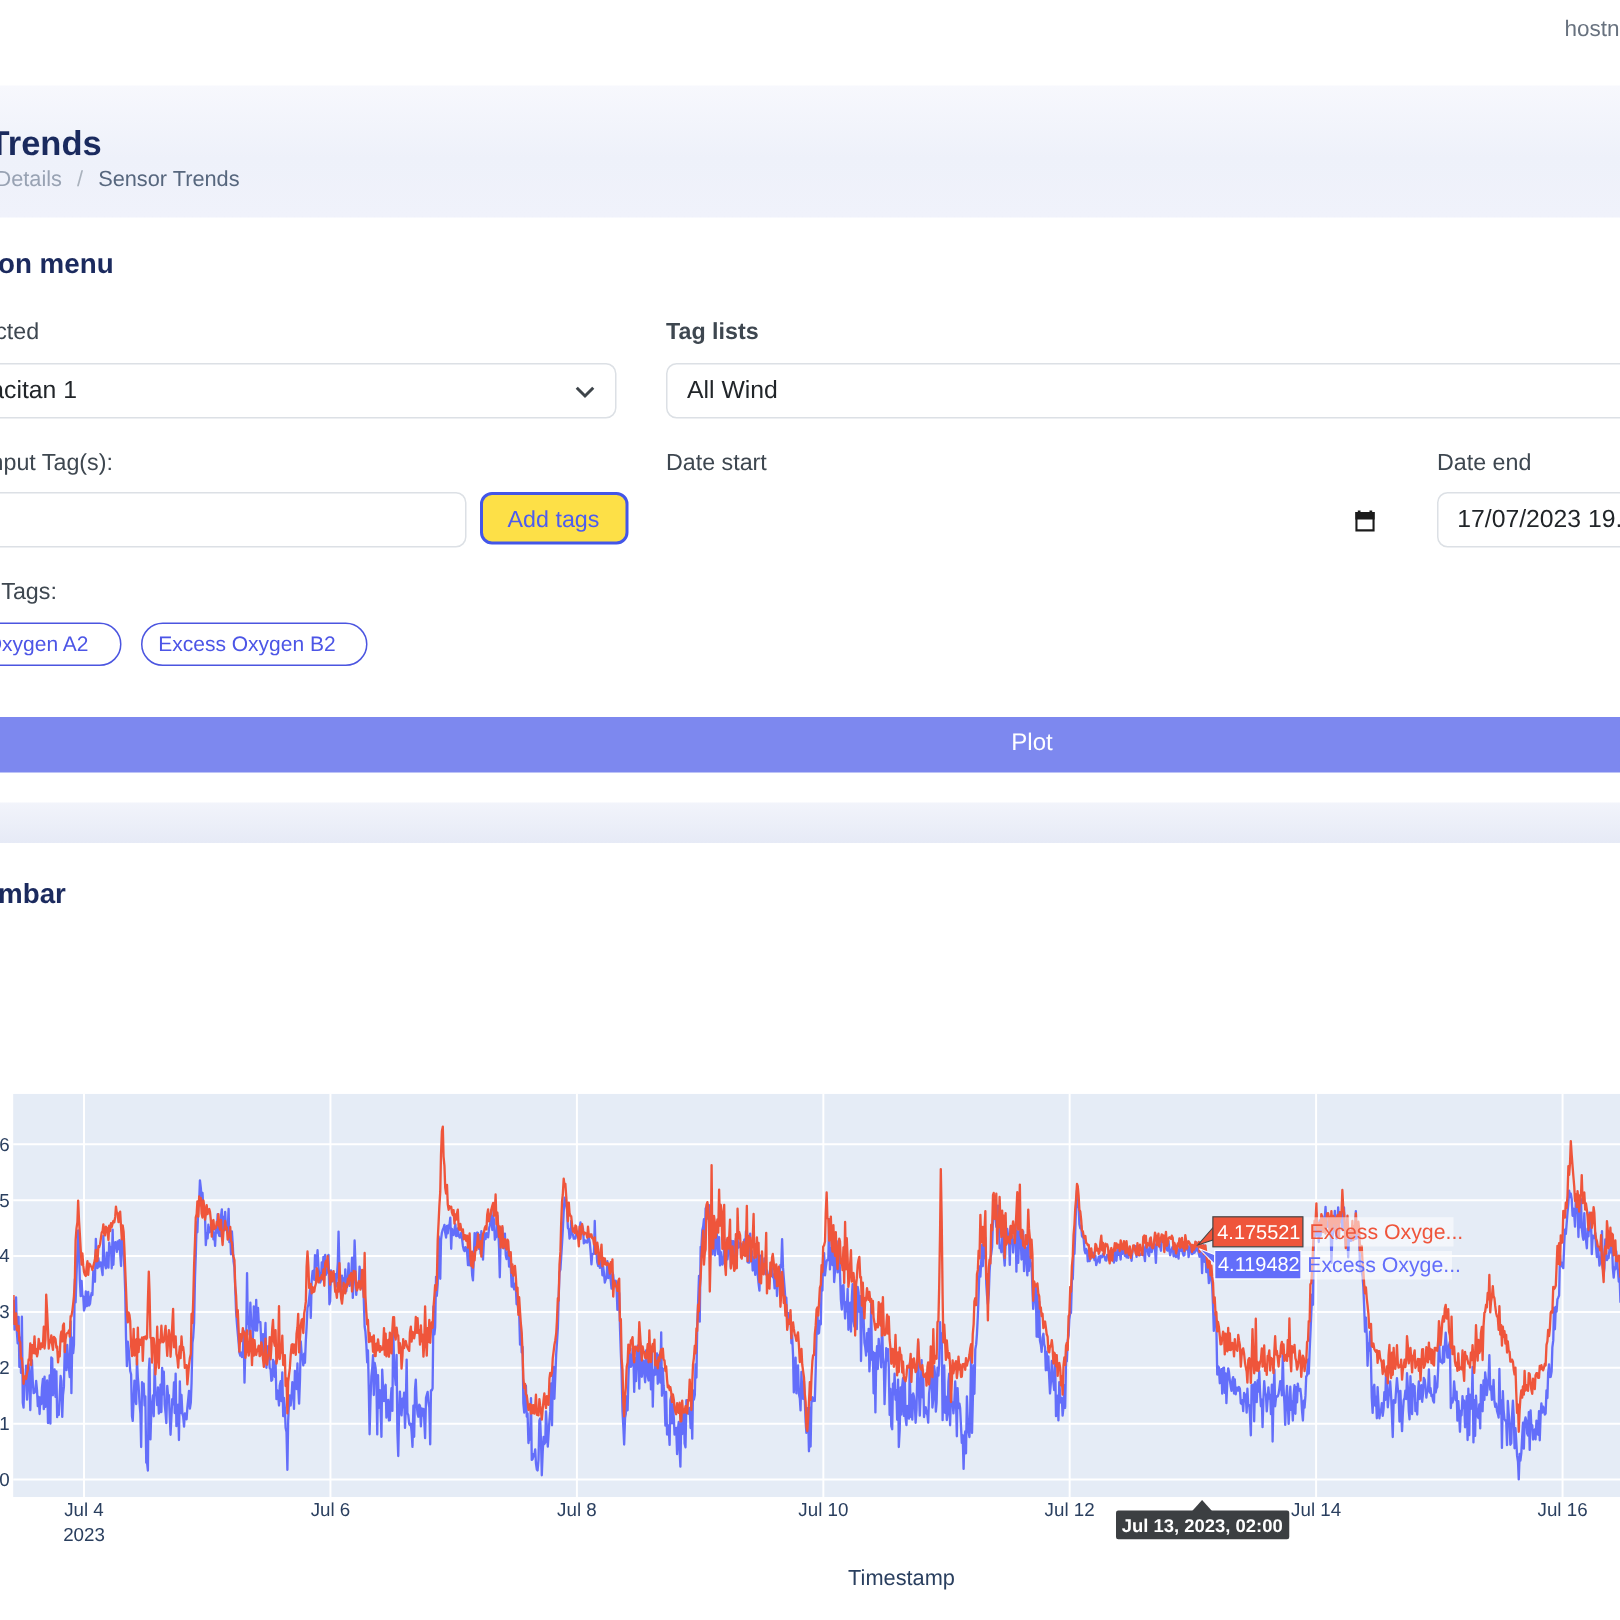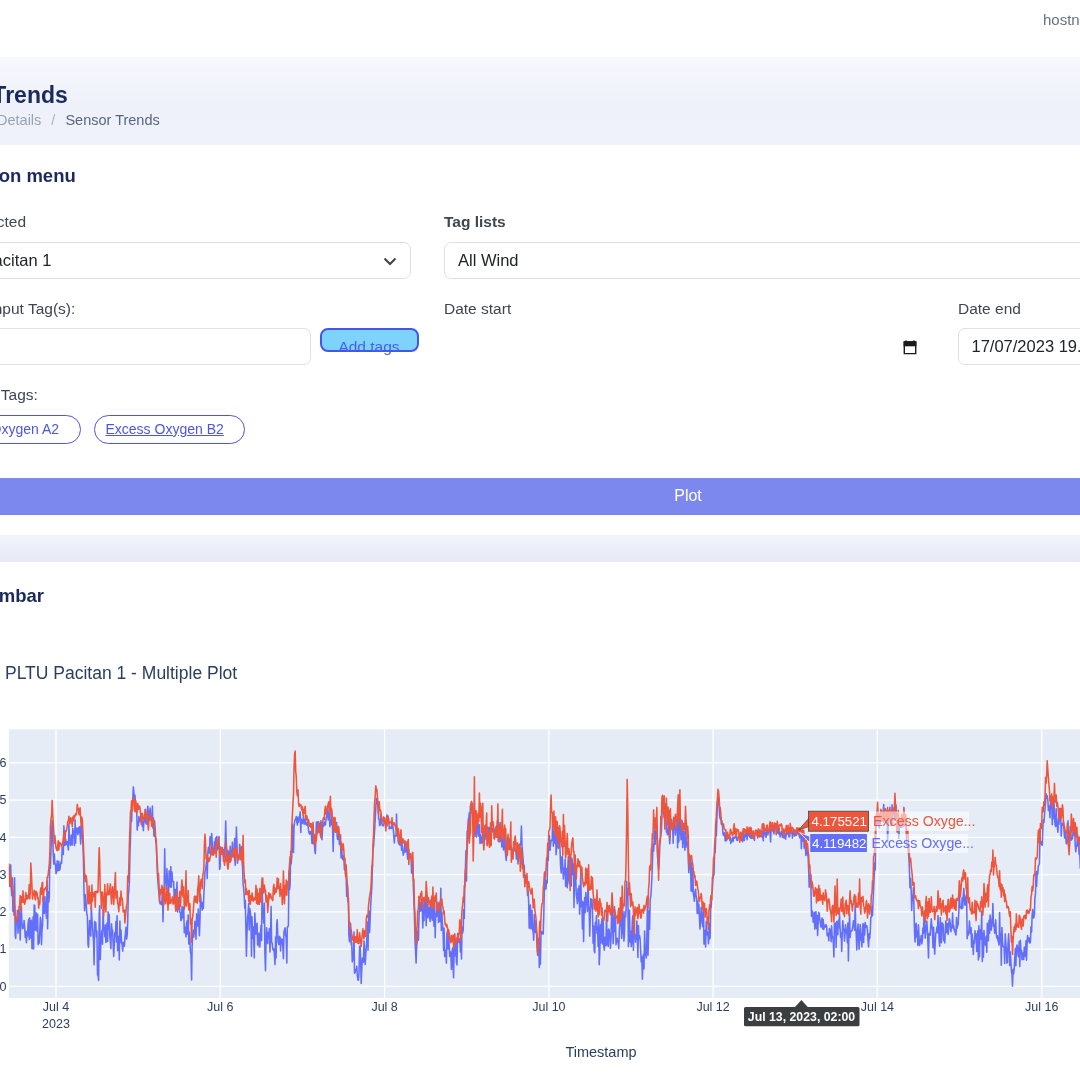--- a/index.html
+++ b/index.html
@@ -33,44 +33,43 @@
 <div class="box" style="left:-77px;top:242px;width:488px;">PLTU Pacitan 1</div>
 <svg width="14" height="9" viewBox="0 0 14 9" style="position:absolute;left:383px;top:256.5px;">
       <path d="M1.5 1.5 L7 7 L12.5 1.5" fill="none" stroke="#3e444a" stroke-width="2"></path>
     </svg>
 <div class="box" style="left:444px;top:242px;width:1014px;">All Wind</div>
 
 <div class="abs lbl" style="left:-6.3px;top:299.5px;">nput Tag(s):</div>
 <div class="abs lbl" style="left:444px;top:299.5px;text-align:center;">Date start</div>
 <div class="abs lbl" style="left:958px;top:299.5px;">Date end</div>
 <div class="box" style="left:-66px;top:328px;width:377px;height:36.5px;"></div>
-<div class="abs" style="left:319.5px;top:328px;width:99px;height:24px;border:2px solid #4356e8;
- border-radius:8px;background:#7dd3fc;color:#4c5cf0;font-size:15.5px;text-align:center;line-height:33px;">Add tags</div>
+<div class="abs" style="left:319.5px;top:328px;width:99px;height:35px;border:2px solid #4356e8;
+ border-radius:8px;background:#fde047;color:#4c5cf0;font-size:15.5px;text-align:center;line-height:33px;">Add tags</div>
 <svg width="14" height="15" viewBox="0 0 14 15" style="position:absolute;left:903px;top:339.5px;">
       <path fill="#1b1b1b" d="M2.2 0.4h1.8v1.4H2.2zM10 0.4h1.8v1.4H10z"></path>
       <path fill="#1b1b1b" d="M0.6 1.3h12.8v5H0.6z"></path>
       <path fill="none" stroke="#1b1b1b" stroke-width="1.4" d="M1.3 2v11.6h11.4V2z"></path>
     </svg>
 <div class="box" style="left:957.5px;top:328px;width:400px;height:36.5px;line-height:34.5px;">17/07/2023 19.32</div>
 
 <div class="abs lbl" style="left:-63.5px;top:385.5px;">Selected Tags:</div>
 <div class="abs" style="left:-70.5px;top:414.5px;width:151px;height:29px;border:1.4px solid #4b55e0;
  border-radius:15px;color:#4c55e6;font-size:14px;padding-left:11px;line-height:26.5px;white-space:nowrap;">Excess Oxygen A2</div>
 <div class="abs" style="left:93.5px;top:414.5px;width:151px;height:29px;border:1.4px solid #4b55e0;
- border-radius:15px;color:#4c55e6;font-size:14px;padding-left:11px;line-height:26.5px;white-space:nowrap;text-decoration:underline;">Excess Oxygen B2</div>
+ border-radius:15px;color:#4c55e6;font-size:14px;padding-left:11px;line-height:26.5px;white-space:nowrap;">Excess Oxygen B2</div>
 
 <div class="abs" style="left:-66px;top:477.5px;width:1508px;height:37px;background:#7d88ef;border-radius:8px;
  color:#fff;font-size:16px;text-align:center;line-height:36px;">Plot</div>
 
 <div class="abs" style="left:-66px;top:535px;width:1508px;height:27px;border-radius:8px;
  background:linear-gradient(180deg,#f2f4fb 0%,#e6eaf6 100%);"></div>
 
 <div class="abs h2" style="left:-26px;top:585px;font-size:18.5px;">Gambar</div>
 
-<div class="abs" style="left:5px;top:663px;font-size:17.5px;color:#2a3f5f;">PLTU Pacitan 1 - Multiple Plot</div>
 
 <svg width="1190" height="350" viewBox="0 0 1190 350" style="position:absolute;left:0;top:720px;">
 <rect x="8.8" y="9.3" width="1178.2" height="268.7" fill="#e5ecf6"></rect>
 <g stroke="#ffffff" stroke-width="1.3">
         <line x1="8.8" x2="1187" y1="266.3" y2="266.3"></line>
         <line x1="8.8" x2="1187" y1="229.1" y2="229.1"></line>
         <line x1="8.8" x2="1187" y1="191.8" y2="191.8"></line>
         <line x1="8.8" x2="1187" y1="154.6" y2="154.6"></line>
         <line x1="8.8" x2="1187" y1="117.3" y2="117.3"></line>
         <line x1="8.8" x2="1187" y1="80.1" y2="80.1"></line>

